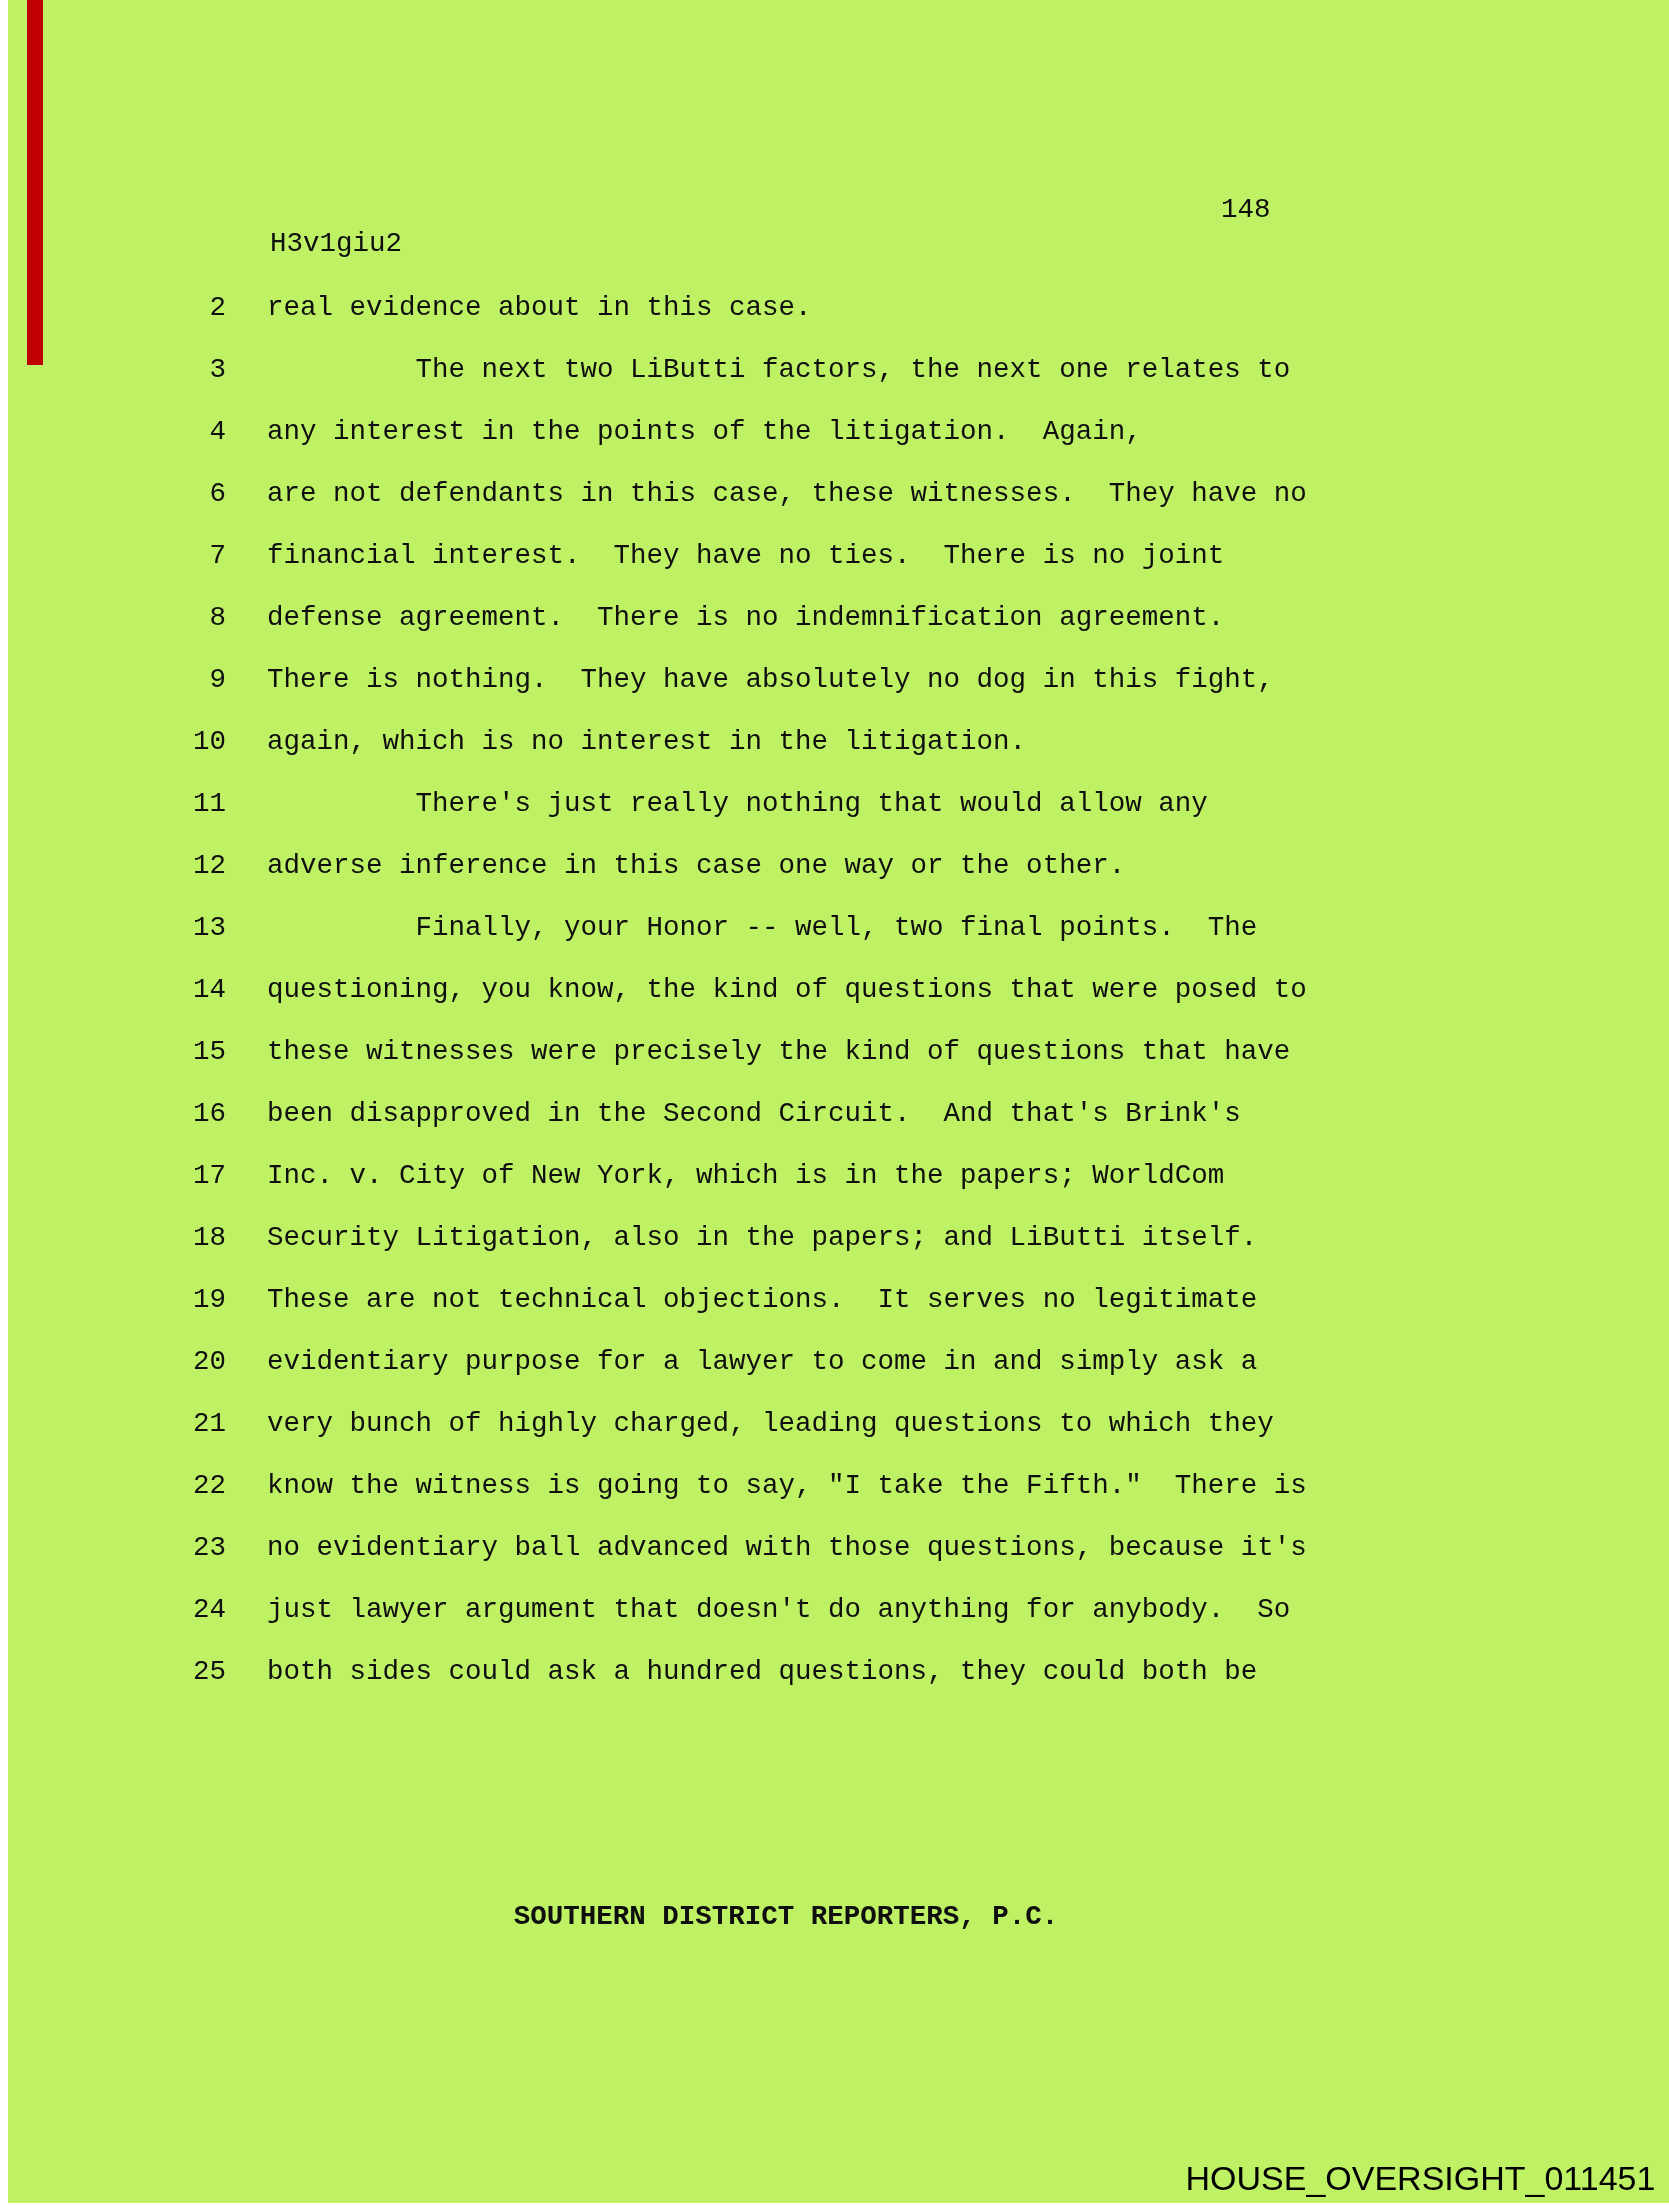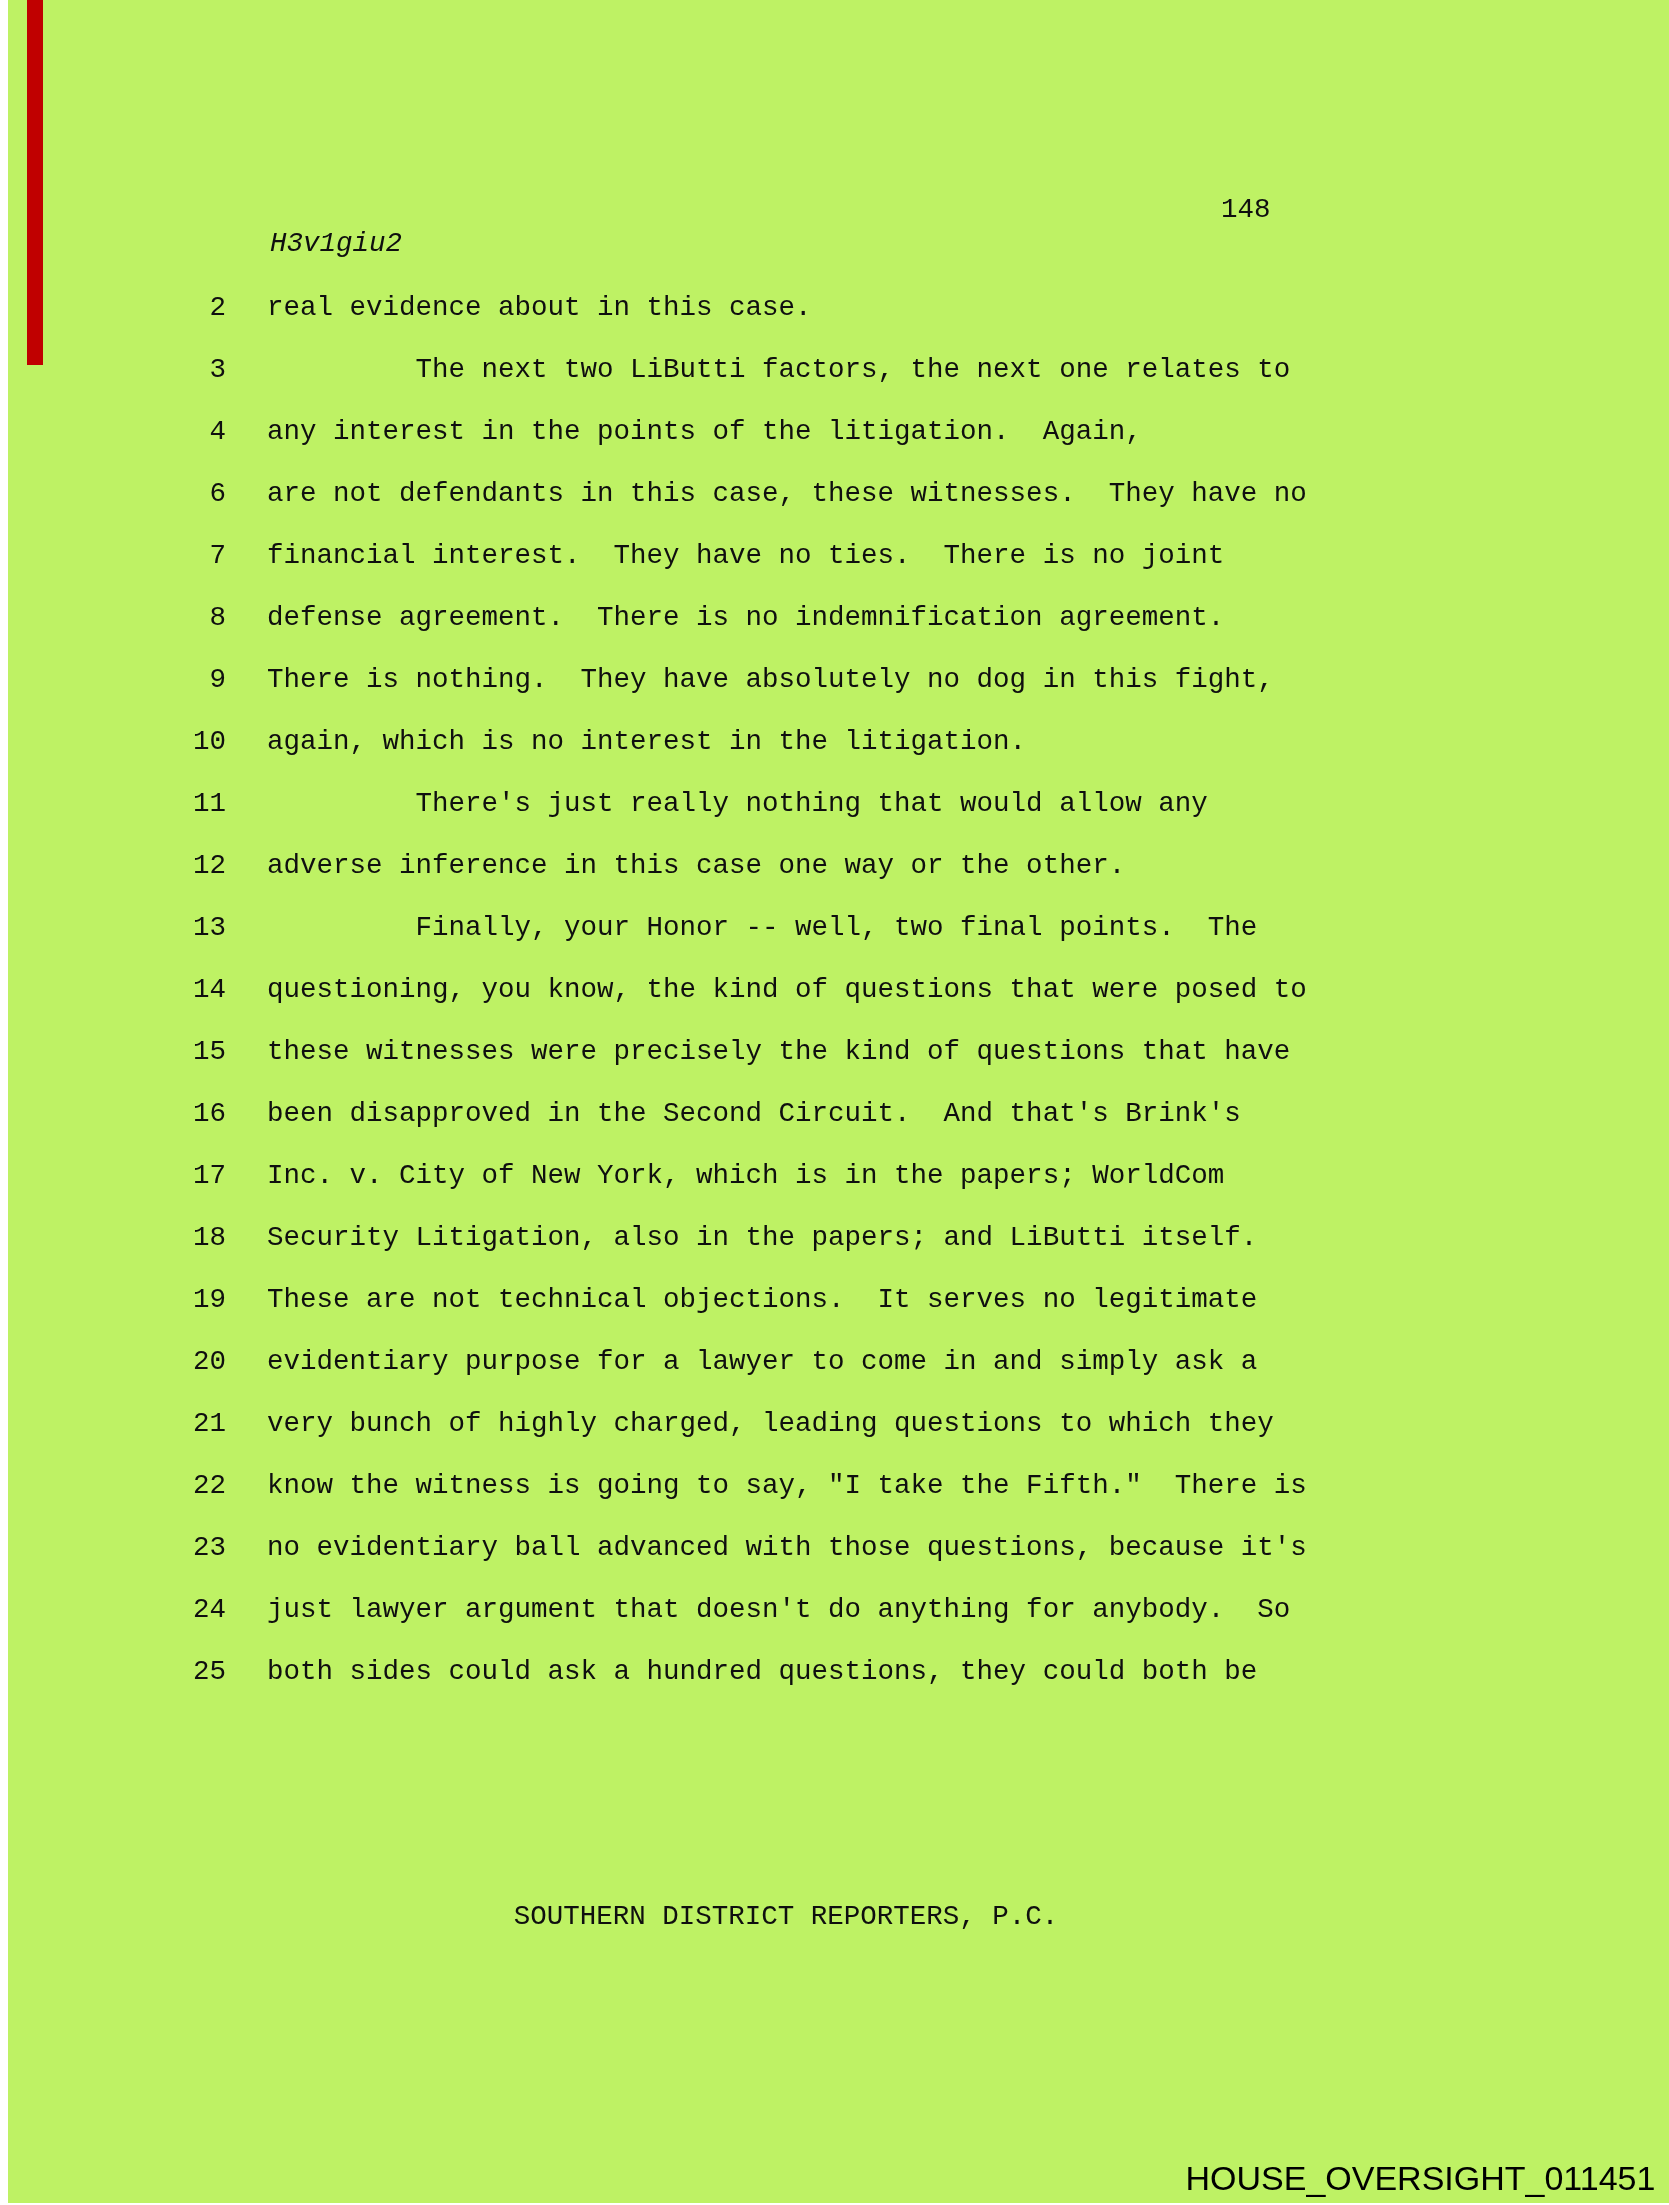--- a/index.html
+++ b/index.html
@@ -28,21 +28,20 @@
     line-height: 32px;
     white-space: pre;
   }
   .header-id {
     position: absolute;
     left: 262px;
     top: 228px;
     font-size: 27.5px;
     line-height: 32px;
     white-space: pre;
-    font-style: italic;
   }
   .lines {
     position: absolute;
     left: 164px;
     top: 292px;
     width: 1244px;
   }
   .tline {
     height: 62px;
     font-size: 27.5px;
@@ -57,20 +56,21 @@
   }
   .footer {
     position: absolute;
     left: 259px;
     top: 1839px;
     width: 1038px;
     text-align: center;
     font-size: 27.5px;
     line-height: 31px;
     white-space: pre;
+    font-weight: bold;
   }
   .bates-stamp {
     position: absolute;
     right: 21.6px;
     top: 2160px;
     font-family: Liberation Sans, sans-serif;
     font-size: 34px;
     line-height: 37px;
     color: #000000;
     white-space: pre;

